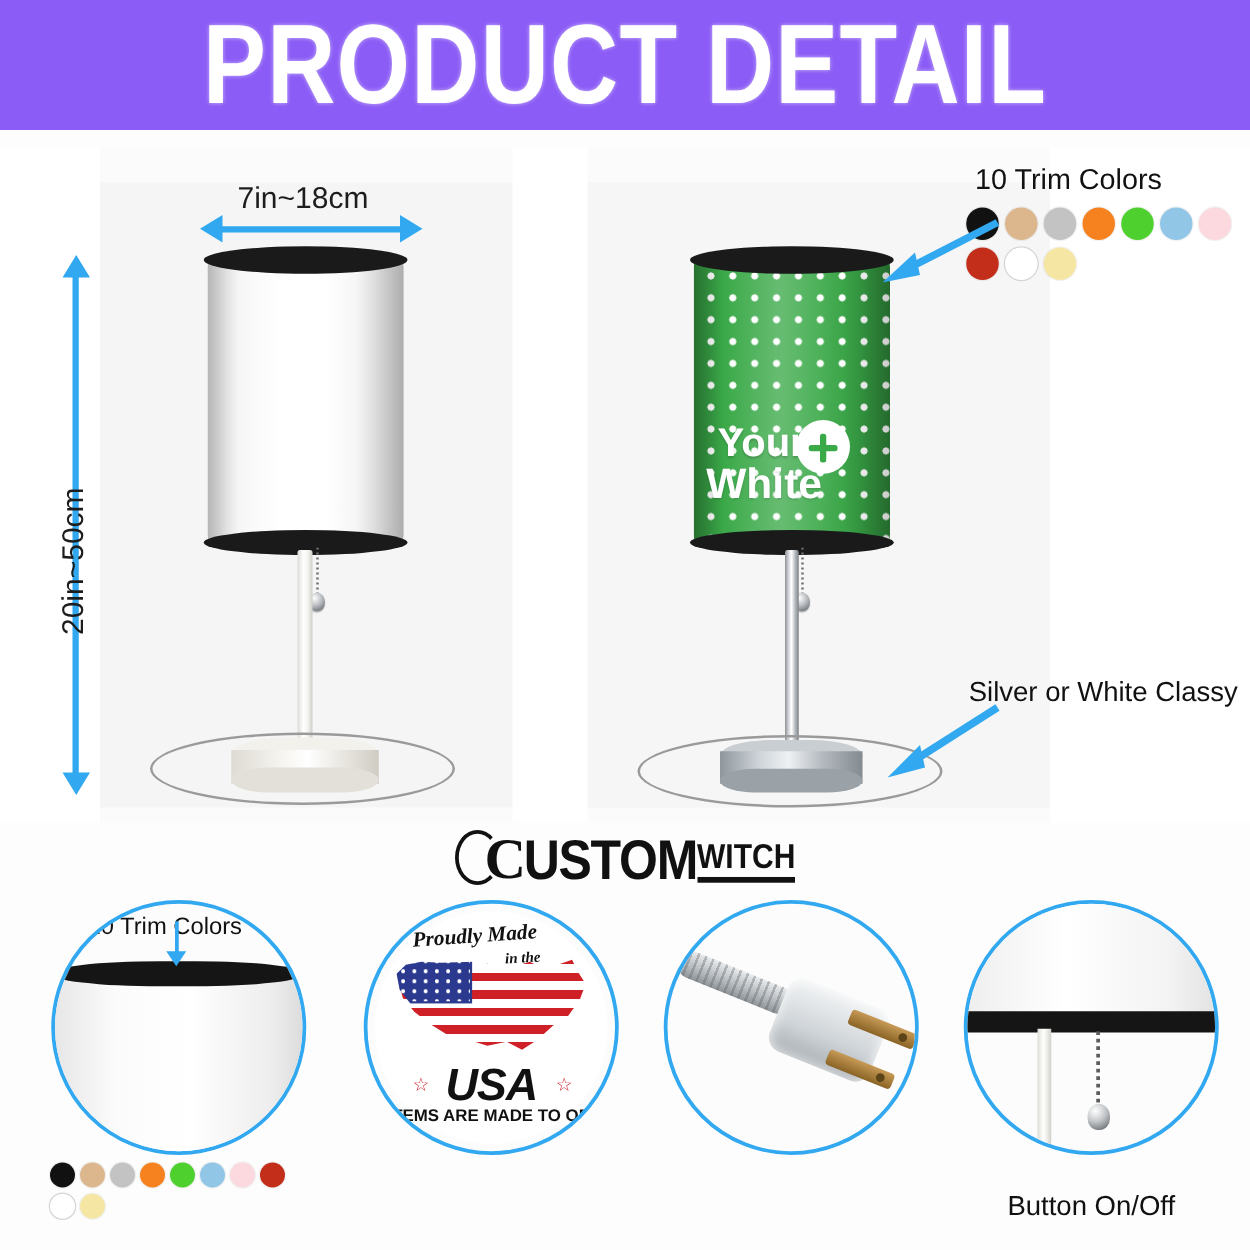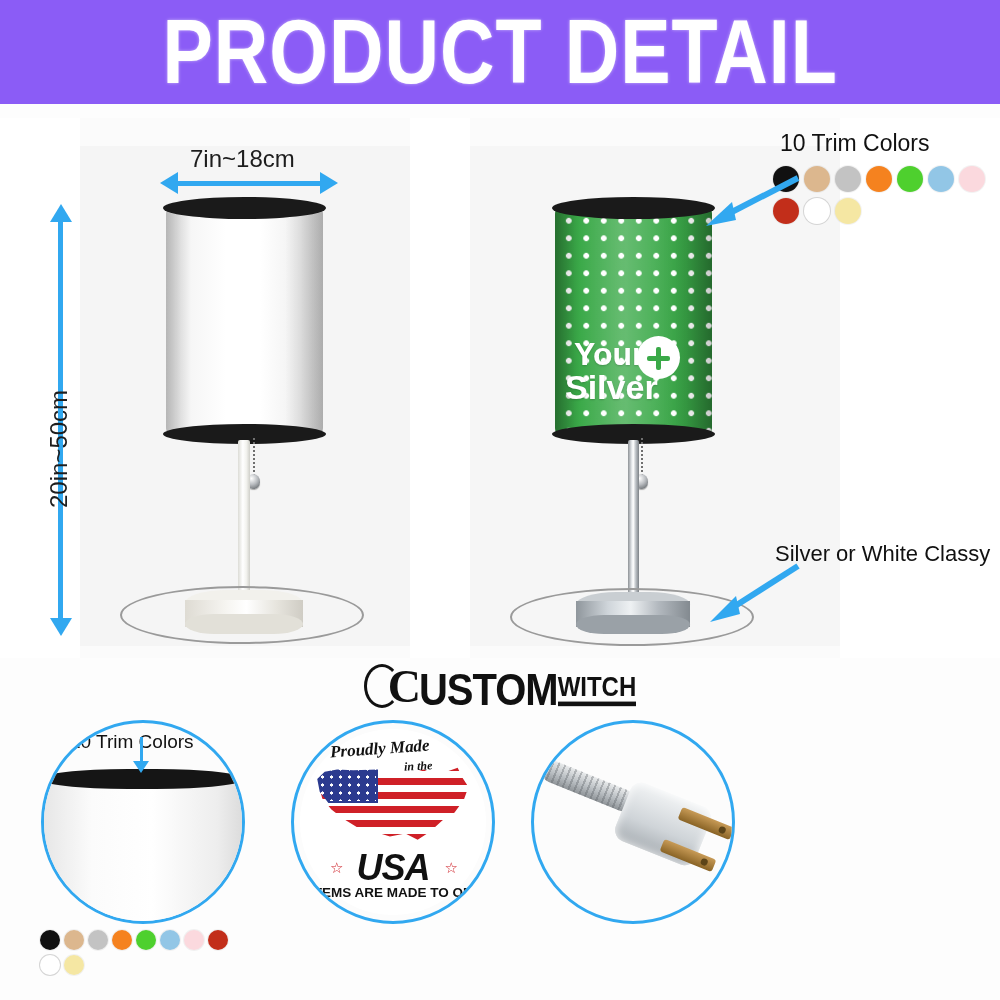--- a/index.html
+++ b/index.html
@@ -280,21 +280,21 @@
     </div>
 
     <div class="lamp" style="left:0;top:0;">
       <div class="shade shade-green" style="left:555px;top:88px;width:157px;height:230px;">
         <div class="shade-body"></div>
         <div class="dots"></div>
         <div class="shade-shadeoverlay"></div>
       </div>
 
       <div class="design-text" style="left:574px;top:220px;font-size:32px;">Your</div>
-      <div class="design-text" style="left:565px;top:252px;font-size:34px;">Silver</div>
+      <div class="design-text" style="left:565px;top:252px;font-size:34px;">White</div>
       <div class="plus-badge" style="left:637px;top:218px;width:43px;height:43px;">
         <div class="bar-h" style="left:10px;top:19.5px;width:23px;height:5px;border-radius:2px;"></div>
         <div class="bar-v" style="left:19px;top:10.5px;width:5px;height:23px;border-radius:2px;"></div>
       </div>
 
       <div class="trim-top" style="left:552px;top:79px;width:163px;height:22px;"></div>
       <div class="trim-bot" style="left:552px;top:306px;width:163px;height:20px;"></div>
 
       <div class="pullchain" style="left:641px;top:320px;height:40px;"></div>
       <div class="pullknob" style="left:635px;top:356px;"></div>
@@ -398,16 +398,26 @@
         <div class="plug-body"></div>
         <div class="prong" style="left:144px;top:94px;">
           <div class="prong-hole" style="left:42px;top:3px;"></div>
         </div>
         <div class="prong" style="left:126px;top:126px;">
           <div class="prong-hole" style="left:42px;top:3px;"></div>
         </div>
       </div>
     </div>
 
+    <div class="feature" style="left:748px;">
+      <div class="circle">
+        <div class="bo-shade"></div>
+        <div class="bo-trim"></div>
+        <div class="bo-pole"></div>
+        <div class="bo-chain"></div>
+        <div class="bo-knob"></div>
+      </div>
+      <div class="feature-caption">Button On/Off</div>
+    </div>
 
   </div>
 
 </div>
 
 </body></html>

